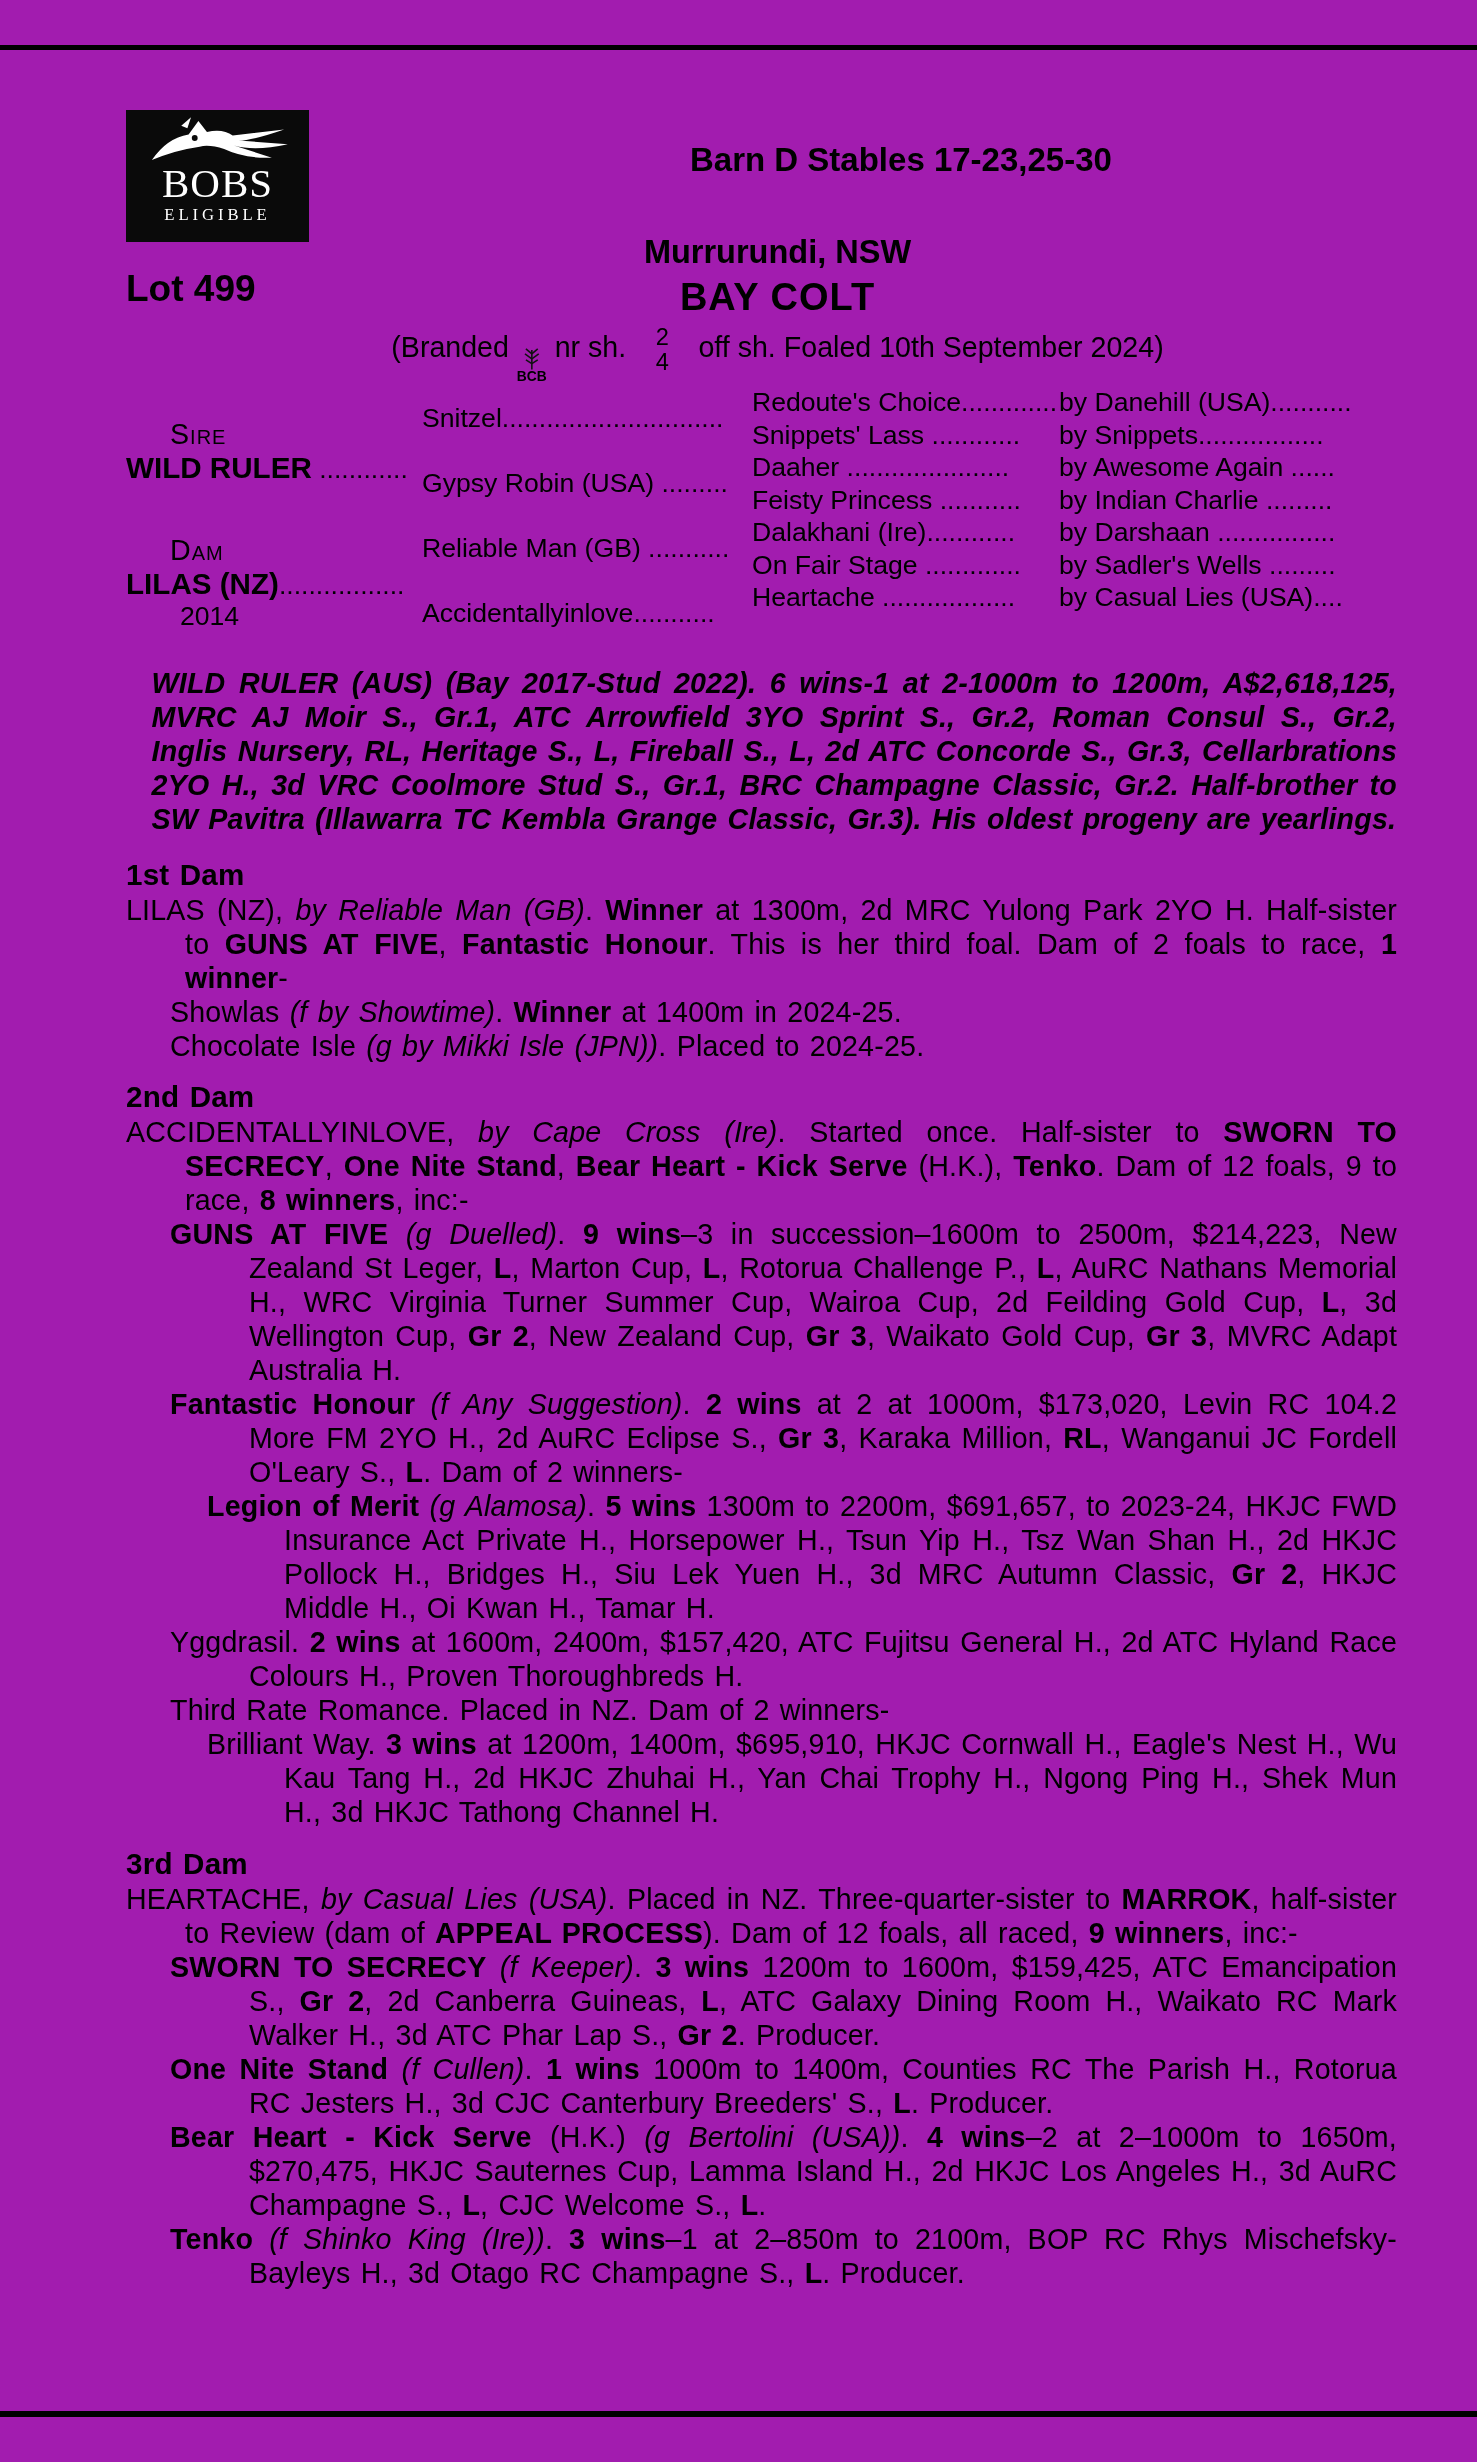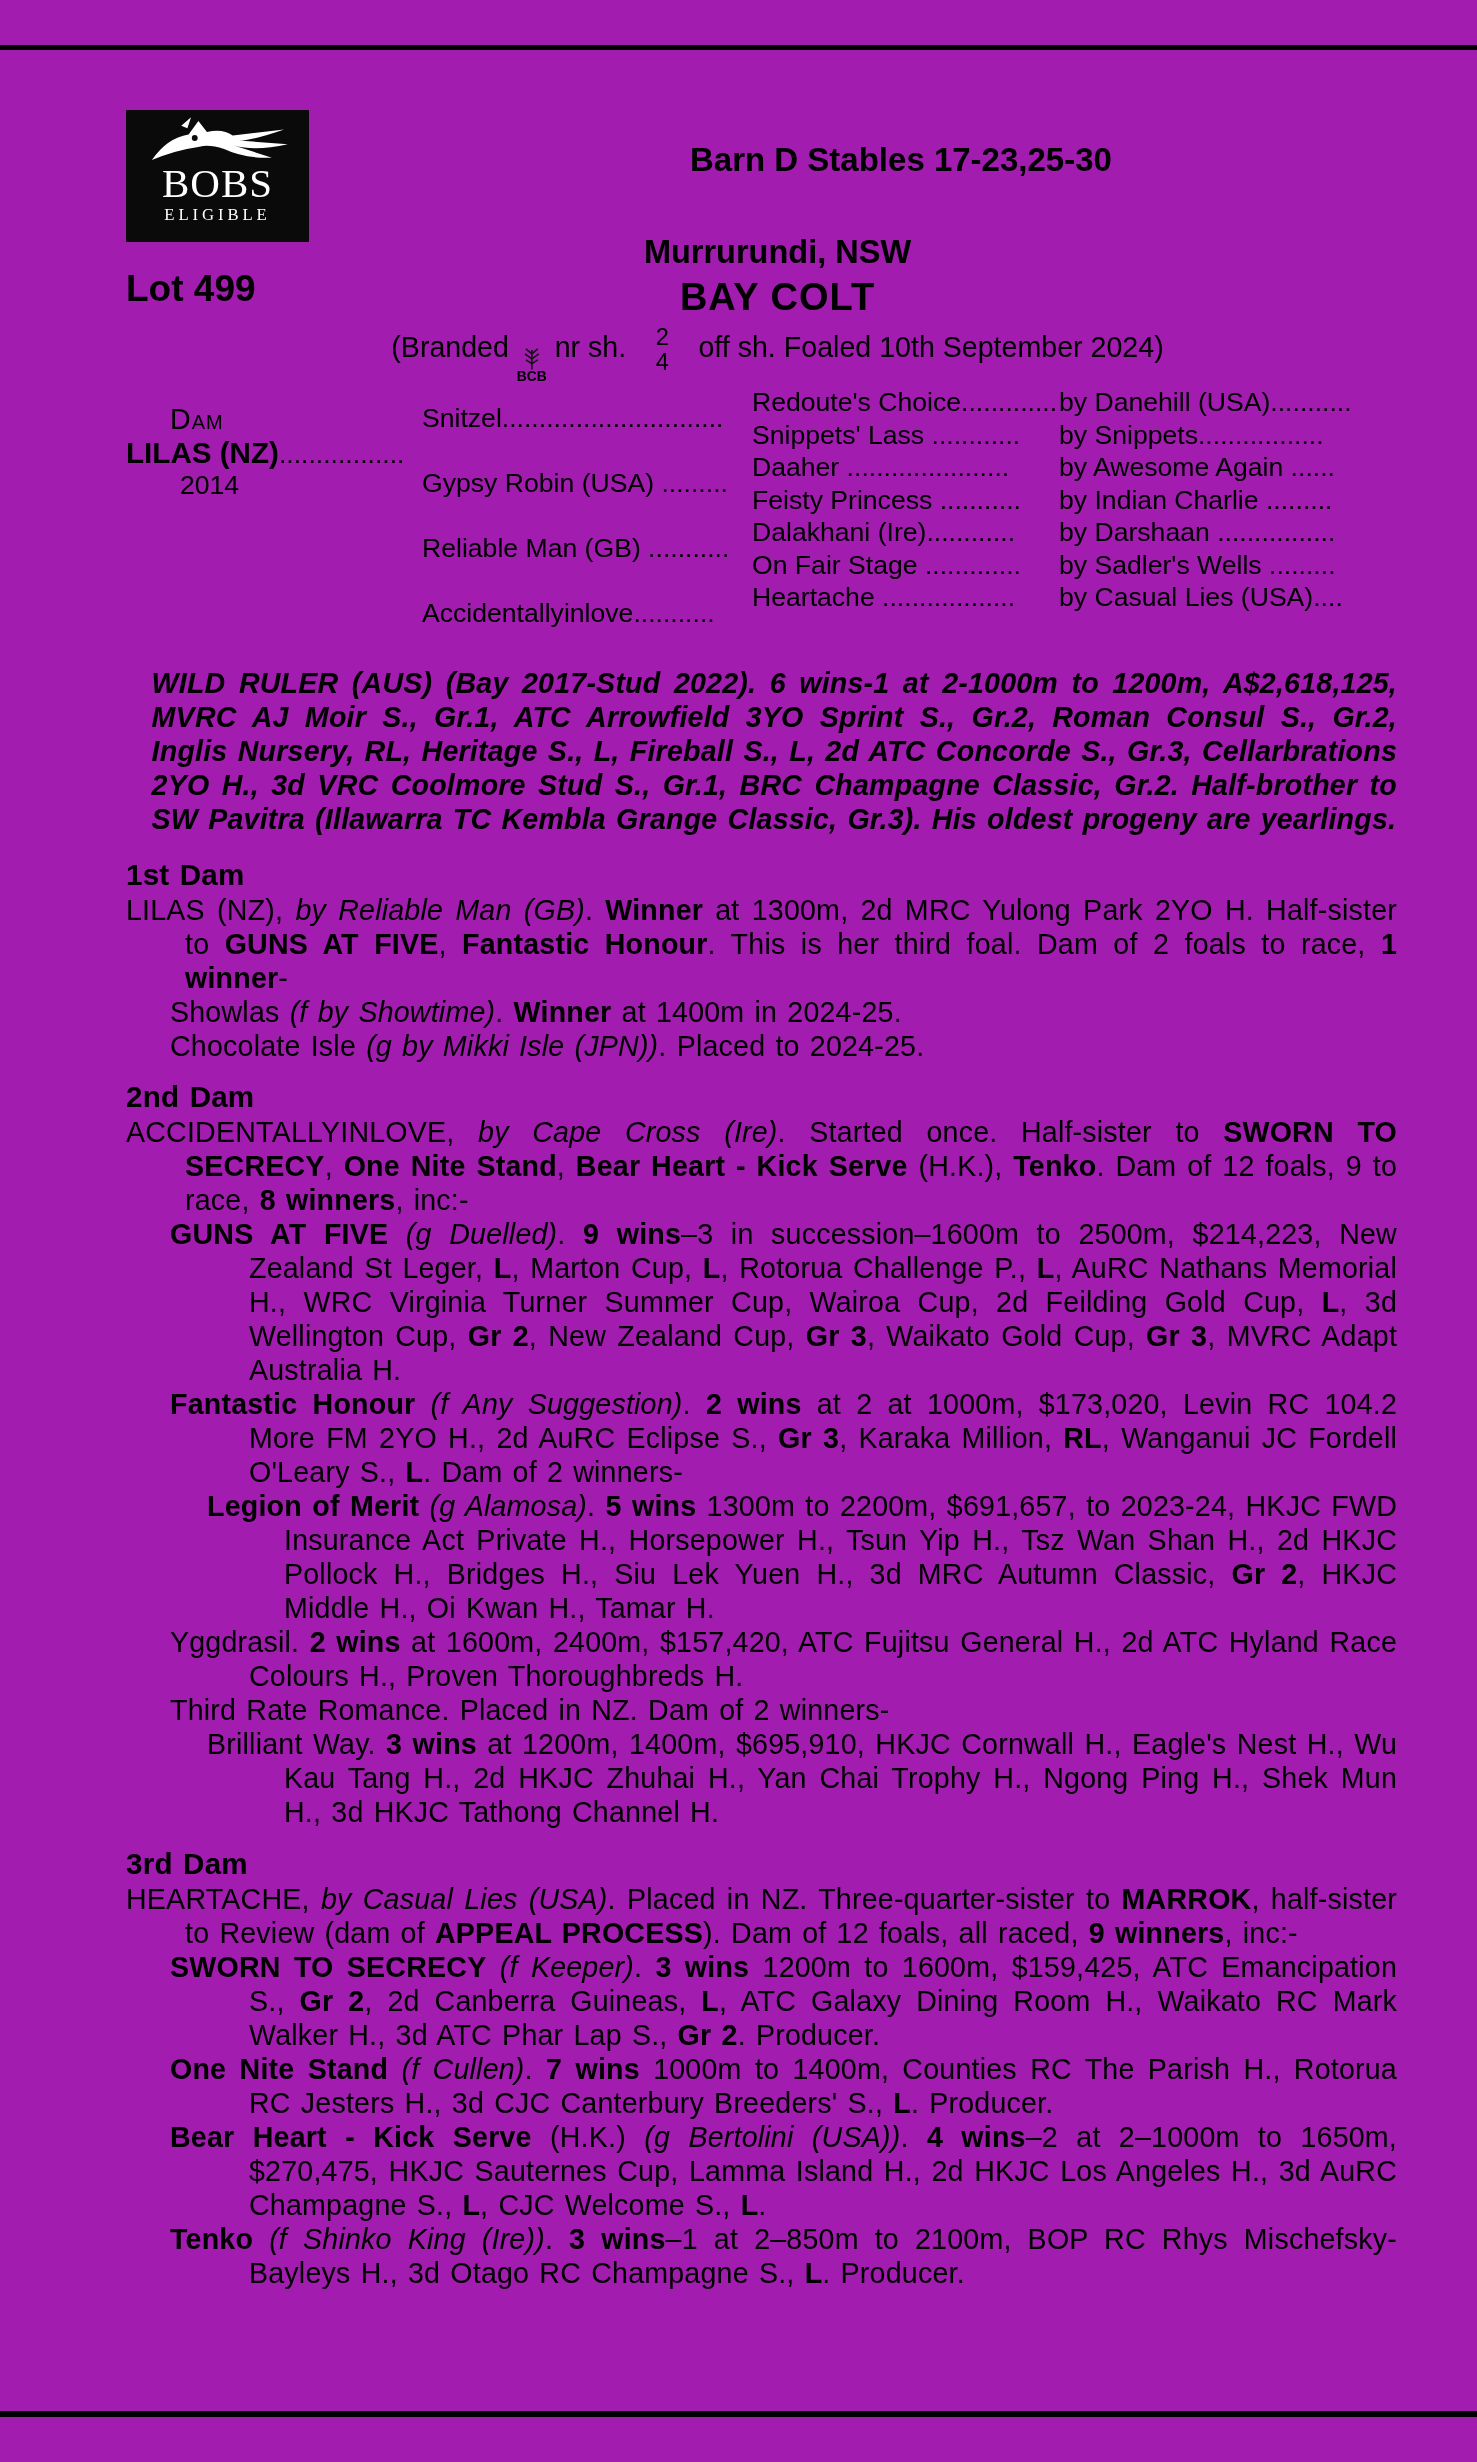--- a/index.html
+++ b/index.html
@@ -86,20 +86,24 @@
             <path d="M10 17 L16 13"></path>
           </g>
         </svg>
         <span class="code">BCB</span>
       </span><span>nr sh.</span><span class="fraction"><div>2</div><div>4</div></span><span>off sh. Foaled 10th September 2024)</span>
   </div>
 
   <div id="ped">
     <div class="col1">
       <div class="blk">
+        <div class="smallcaps">Sire</div>
+        <div class="pname"><span>WILD RULER</span><span class="dots"> ............</span></div>
+      </div>
+      <div class="blk">
         <div class="smallcaps">Dam</div>
         <div class="pname"><span>LILAS (NZ)</span><span class="dots">.................</span></div>
         <div class="year">2014</div>
       </div>
     </div>
     <div class="col2" id="gen2">
         <div class="cell">Snitzel..............................</div>
         <div class="cell">Gypsy Robin (USA) .........</div>
         <div class="cell">Reliable Man (GB) ...........</div>
         <div class="cell">Accidentallyinlove...........</div>
@@ -147,19 +151,19 @@
         <p class="par p-dam"><span>ACCIDENTALLYINLOVE, </span><span class="i">by Cape Cross (Ire)</span><span>. Started once. Half-sister to </span><span class="b">SWORN TO SECRECY</span><span>, </span><span class="b">One Nite Stand</span><span>, </span><span class="b">Bear Heart - Kick Serve</span><span> (H.K.), </span><span class="b">Tenko</span><span>. Dam of 12 foals, 9 to race, </span><span class="b">8 winners</span><span>, inc:-</span></p>
         <p class="par p-prog"><span class="b">GUNS AT FIVE</span><span> </span><span class="i">(g Duelled)</span><span>. </span><span class="b">9 wins</span><span>–3 in succession–1600m to 2500m, $214,223, New Zealand St Leger, </span><span class="b">L</span><span>, Marton Cup, </span><span class="b">L</span><span>, Rotorua Challenge P., </span><span class="b">L</span><span>, AuRC Nathans Memorial H., WRC Virginia Turner Summer Cup, Wairoa Cup, 2d Feilding Gold Cup, </span><span class="b">L</span><span>, 3d Wellington Cup, </span><span class="b">Gr 2</span><span>, New Zealand Cup, </span><span class="b">Gr 3</span><span>, Waikato Gold Cup, </span><span class="b">Gr 3</span><span>, MVRC Adapt Australia H.</span></p>
         <p class="par p-prog"><span class="b">Fantastic Honour</span><span> </span><span class="i">(f Any Suggestion)</span><span>. </span><span class="b">2 wins</span><span> at 2 at 1000m, $173,020, Levin RC 104.2 More FM 2YO H., 2d AuRC Eclipse S., </span><span class="b">Gr 3</span><span>, Karaka Million, </span><span class="b">RL</span><span>, Wanganui JC Fordell O'Leary S., </span><span class="b">L</span><span>. Dam of 2 winners-</span></p>
         <p class="par p-prog2"><span class="b">Legion of Merit</span><span> </span><span class="i">(g Alamosa)</span><span>. </span><span class="b">5 wins</span><span> 1300m to 2200m, $691,657, to 2023-24, HKJC FWD Insurance Act Private H., Horsepower H., Tsun Yip H., Tsz Wan Shan H., 2d HKJC Pollock H., Bridges H., Siu Lek Yuen H., 3d MRC Autumn Classic, </span><span class="b">Gr 2</span><span>, HKJC Middle H., Oi Kwan H., Tamar H.</span></p>
         <p class="par p-prog"><span>Yggdrasil. </span><span class="b">2 wins</span><span> at 1600m, 2400m, $157,420, ATC Fujitsu General H., 2d ATC Hyland Race Colours H., Proven Thoroughbreds H.</span></p>
         <p class="par p-prog"><span>Third Rate Romance. Placed in NZ. Dam of 2 winners-</span></p>
         <p class="par p-prog2"><span>Brilliant Way. </span><span class="b">3 wins</span><span> at 1200m, 1400m, $695,910, HKJC Cornwall H., Eagle's Nest H., Wu Kau Tang H., 2d HKJC Zhuhai H., Yan Chai Trophy H., Ngong Ping H., Shek Mun H., 3d HKJC Tathong Channel H.</span></p>
         <div class="sec-head">3rd Dam</div>
         <p class="par p-dam"><span>HEARTACHE, </span><span class="i">by Casual Lies (USA)</span><span>. Placed in NZ. Three-quarter-sister to </span><span class="b">MARROK</span><span>, half-sister to Review (dam of </span><span class="b">APPEAL PROCESS</span><span>). Dam of 12 foals, all raced, </span><span class="b">9 winners</span><span>, inc:-</span></p>
         <p class="par p-prog"><span class="b">SWORN TO SECRECY</span><span> </span><span class="i">(f Keeper)</span><span>. </span><span class="b">3 wins</span><span> 1200m to 1600m, $159,425, ATC Emancipation S., </span><span class="b">Gr 2</span><span>, 2d Canberra Guineas, </span><span class="b">L</span><span>, ATC Galaxy Dining Room H., Waikato RC Mark Walker H., 3d ATC Phar Lap S., </span><span class="b">Gr 2</span><span>. Producer.</span></p>
-        <p class="par p-prog"><span class="b">One Nite Stand</span><span> </span><span class="i">(f Cullen)</span><span>. </span><span class="b">7 wins</span><span> 1000m to 1400m, Counties RC The Parish H., Rotorua RC Jesters H., 3d CJC Canterbury Breeders' S., </span><span class="b">L</span><span>. Producer.</span></p>
+        <p class="par p-prog"><span class="b">One Nite Stand</span><span> </span><span class="i">(f Cullen)</span><span>. </span><span class="b">1 wins</span><span> 1000m to 1400m, Counties RC The Parish H., Rotorua RC Jesters H., 3d CJC Canterbury Breeders' S., </span><span class="b">L</span><span>. Producer.</span></p>
         <p class="par p-prog"><span class="b">Bear Heart - Kick Serve</span><span> (H.K.) </span><span class="i">(g Bertolini (USA))</span><span>. </span><span class="b">4 wins</span><span>–2 at 2–1000m to 1650m, $270,475, HKJC Sauternes Cup, Lamma Island H., 2d HKJC Los Angeles H., 3d AuRC Champagne S., </span><span class="b">L</span><span>, CJC Welcome S., </span><span class="b">L</span><span>.</span></p>
         <p class="par p-prog"><span class="b">Tenko</span><span> </span><span class="i">(f Shinko King (Ire))</span><span>. </span><span class="b">3 wins</span><span>–1 at 2–850m to 2100m, BOP RC Rhys Mischefsky-Bayleys H., 3d Otago RC Champagne S., </span><span class="b">L</span><span>. Producer.</span></p>
       </div>
   </div>
 </div>
 
 
 </body></html>

